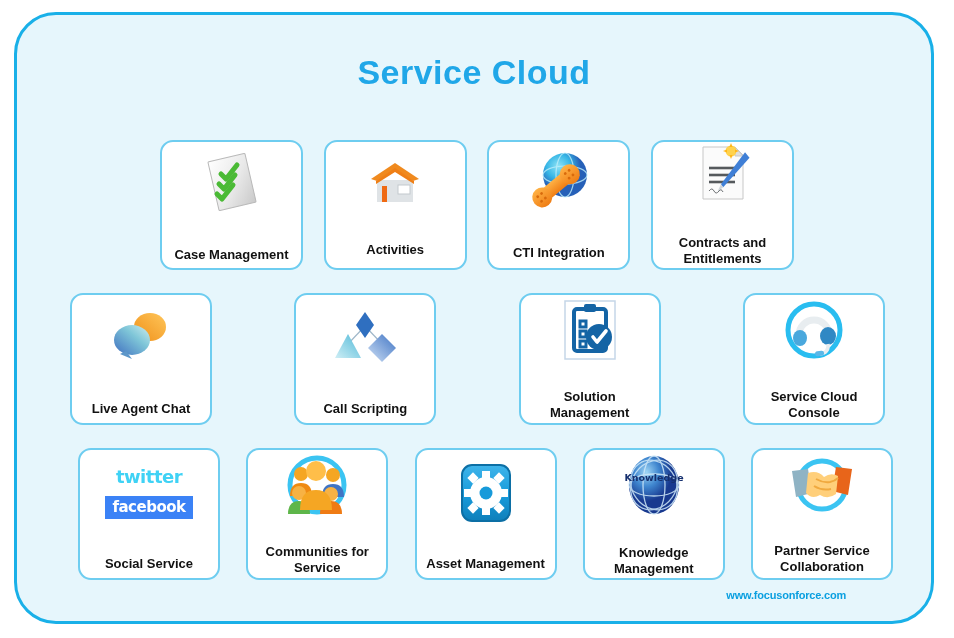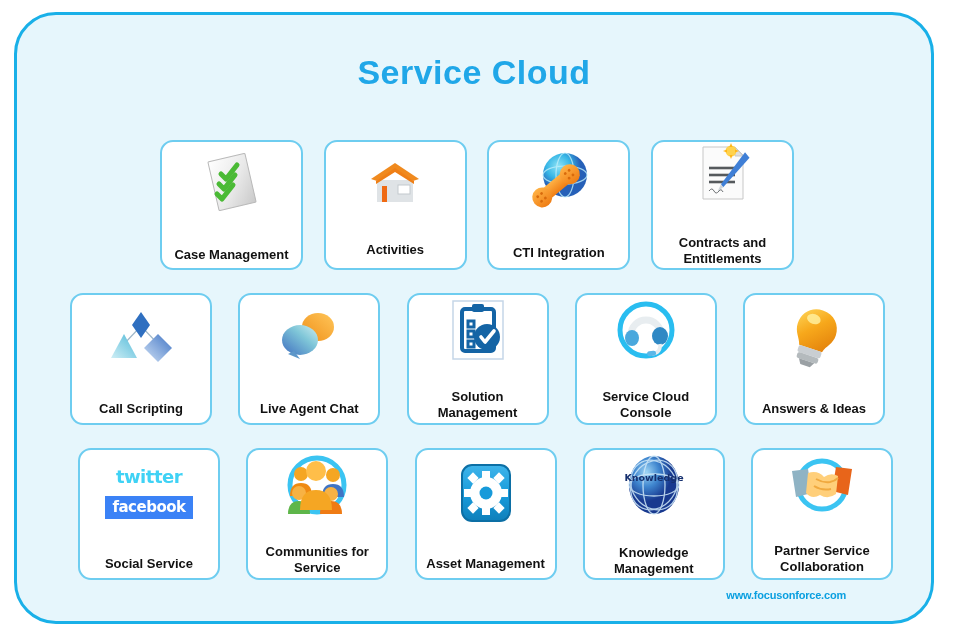--- a/index.html
+++ b/index.html
@@ -231,64 +231,64 @@
       </div>
       <div class="label">Contracts and
 Entitlements</div>
     </div>
   </div>
 
   <div class="row" id="row-2">
 
     <div class="card">
       <div class="icon-box">
-        <svg width="70" height="60" viewBox="0 0 70 60">
-          <defs>
-            <linearGradient id="triG" x1="0" y1="1" x2="1" y2="0">
-              <stop offset="0%" stop-color="#cfeef5"></stop>
-              <stop offset="100%" stop-color="#4fb9d8"></stop>
-            </linearGradient>
-            <linearGradient id="sqG" x1="0" y1="1" x2="1" y2="0">
-              <stop offset="0%" stop-color="#cfe0f5"></stop>
-              <stop offset="100%" stop-color="#3f74c4"></stop>
-            </linearGradient>
-          </defs>
-          <g stroke="#9fb7c9" stroke-width="1.2">
-            <line x1="35" y1="18" x2="18" y2="36"></line>
-            <line x1="35" y1="18" x2="52" y2="36"></line>
-          </g>
-          <polygon points="35,4 44,17 35,30 26,17" fill="#2f6fc0"></polygon>
-          <polygon points="18,26 31,50 5,50" fill="url(#triG)"></polygon>
-          <polygon points="52,26 66,40 52,54 38,40" fill="url(#sqG)"></polygon>
-        </svg>
-      </div>
-      <div class="label">Call Scripting</div>
-    </div>
-
-    <div class="card">
-      <div class="icon-box">
         <svg width="70" height="58" viewBox="0 0 70 58">
           <defs>
             <linearGradient id="bub1" x1="0" y1="1" x2="1" y2="0">
               <stop offset="0%" stop-color="#3f6fc0"></stop>
               <stop offset="60%" stop-color="#7fc6d8"></stop>
               <stop offset="100%" stop-color="#cfeef0"></stop>
             </linearGradient>
             <linearGradient id="bub2" x1="0" y1="1" x2="1" y2="0">
               <stop offset="0%" stop-color="#ef8f18"></stop>
               <stop offset="100%" stop-color="#ffc65a"></stop>
             </linearGradient>
           </defs>
           <ellipse cx="44" cy="18" rx="16" ry="14" fill="url(#bub2)"></ellipse>
           <polygon points="36,26 42,32 32,34" fill="#ef8f18"></polygon>
           <ellipse cx="26" cy="31" rx="18" ry="15" fill="url(#bub1)"></ellipse>
           <polygon points="20,42 26,50 14,45" fill="#5d97c9"></polygon>
         </svg>
       </div>
       <div class="label">Live Agent Chat</div>
+    </div>
+
+    <div class="card">
+      <div class="icon-box">
+        <svg width="70" height="60" viewBox="0 0 70 60">
+          <defs>
+            <linearGradient id="triG" x1="0" y1="1" x2="1" y2="0">
+              <stop offset="0%" stop-color="#cfeef5"></stop>
+              <stop offset="100%" stop-color="#4fb9d8"></stop>
+            </linearGradient>
+            <linearGradient id="sqG" x1="0" y1="1" x2="1" y2="0">
+              <stop offset="0%" stop-color="#cfe0f5"></stop>
+              <stop offset="100%" stop-color="#3f74c4"></stop>
+            </linearGradient>
+          </defs>
+          <g stroke="#9fb7c9" stroke-width="1.2">
+            <line x1="35" y1="18" x2="18" y2="36"></line>
+            <line x1="35" y1="18" x2="52" y2="36"></line>
+          </g>
+          <polygon points="35,4 44,17 35,30 26,17" fill="#2f6fc0"></polygon>
+          <polygon points="18,26 31,50 5,50" fill="url(#triG)"></polygon>
+          <polygon points="52,26 66,40 52,54 38,40" fill="url(#sqG)"></polygon>
+        </svg>
+      </div>
+      <div class="label">Call Scripting</div>
     </div>
 
     <div class="card">
       <div class="icon-box">
         <svg width="56" height="62" viewBox="0 0 56 62">
           <rect x="3" y="2" width="50" height="58" fill="#ffffff" stroke="#c5d6e8" stroke-width="1.5"></rect>
           <rect x="12" y="10" width="32" height="42" rx="3" fill="none" stroke="#1464a5" stroke-width="4"></rect>
           <rect x="22" y="5" width="12" height="8" rx="2" fill="#1464a5"></rect>
           <g fill="none" stroke="#1464a5" stroke-width="3">
             <rect x="18" y="22" width="6" height="6"></rect>
@@ -311,41 +311,20 @@
           <ellipse cx="17" cy="39" rx="7" ry="8" fill="#4aa8dd"></ellipse>
           <ellipse cx="45" cy="37" rx="8" ry="9" fill="#2f88c4"></ellipse>
           <path d="M45 45 q1 9 -8 10" fill="none" stroke="#e8edf0" stroke-width="3.4"></path>
           <rect x="32" y="52" width="9" height="5" rx="2.5" fill="#5bb7e8" transform="rotate(-8 36 54)"></rect>
         </svg>
       </div>
       <div class="label">Service Cloud
 Console</div>
     </div>
 
-    <div class="card">
-      <div class="icon-box">
-        <svg width="56" height="66" viewBox="0 0 56 66">
-          <defs>
-            <linearGradient id="bulbG" x1="0" y1="0" x2="1" y2="1">
-              <stop offset="0%" stop-color="#ffd95e"></stop>
-              <stop offset="45%" stop-color="#f7a81b"></stop>
-              <stop offset="100%" stop-color="#e07c0a"></stop>
-            </linearGradient>
-          </defs>
-          <g transform="rotate(18 28 33)">
-            <path d="M28 4 C40 4 48 13 48 24 C48 33 42 37 40 44 L16 44 C14 37 8 33 8 24 C8 13 16 4 28 4 Z" fill="url(#bulbG)"></path>
-            <ellipse cx="22" cy="15" rx="7" ry="5" fill="#ffef9b" opacity="0.85"></ellipse>
-            <rect x="16" y="44" width="24" height="7" rx="2" fill="#c9ced2"></rect>
-            <rect x="17" y="51" width="22" height="6" rx="2" fill="#b4babd"></rect>
-            <path d="M20 57 h16 l-3 5 h-10 z" fill="#9aa0a4"></path>
-          </g>
-        </svg>
-      </div>
-      <div class="label">Answers &amp; Ideas</div>
-    </div>
   </div>
 
   <div class="row" id="row-3">
 
     <div class="card">
       <div class="icon-box">
         <div class="social-stack">
           <div class="tw-logo">twitter</div>
           <div class="fb-logo">facebook</div>
         </div>

